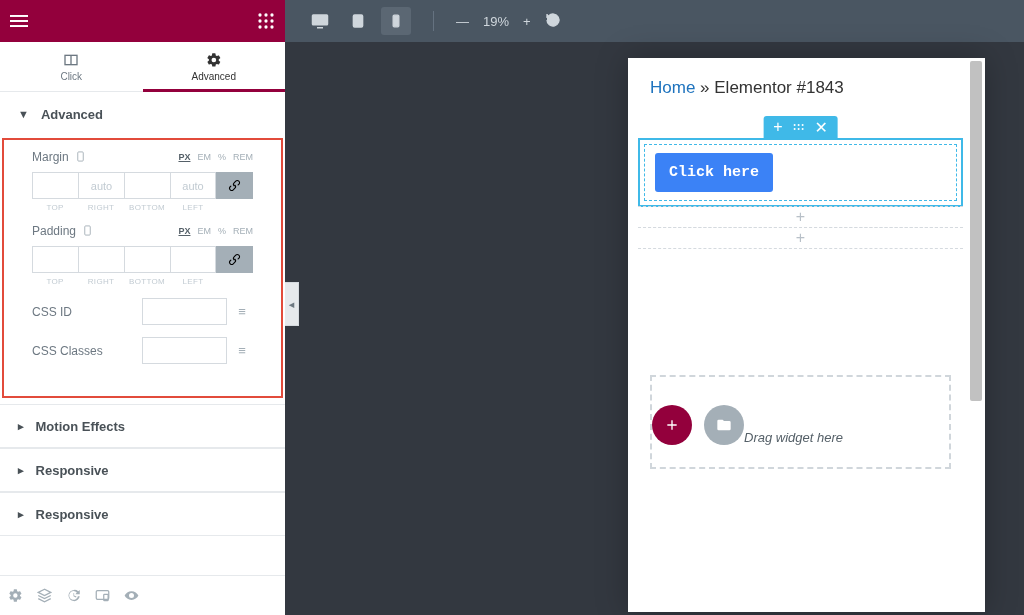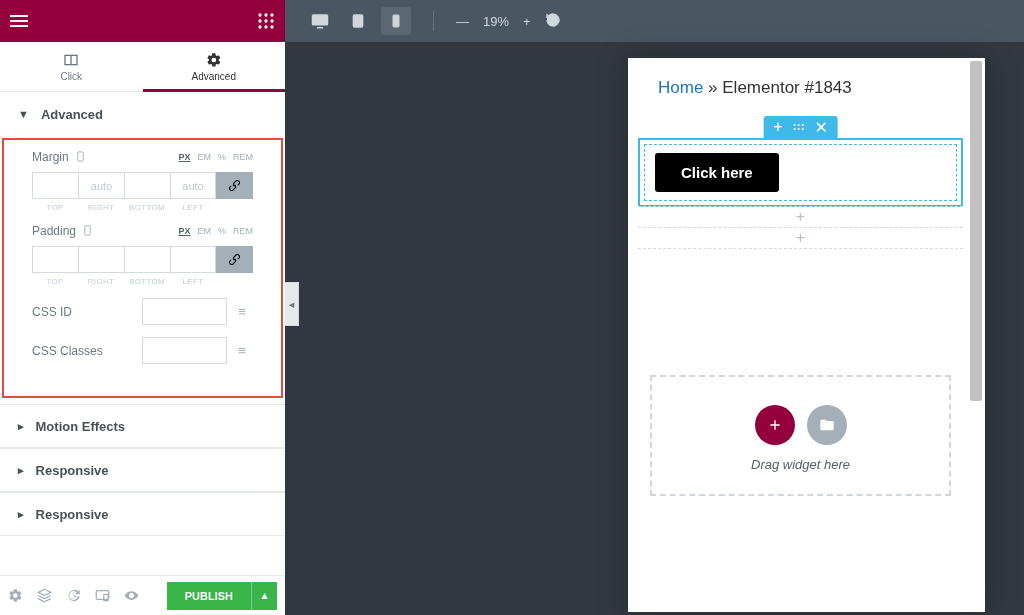--- a/index.html
+++ b/index.html
@@ -51,29 +51,29 @@
 .dev-btn.active{ background:#5b6773;}
 .topbar .vline{ width:1px; height:20px; background:#657280; margin:0 6px;}
 .zoom-ctl{ display:flex; align-items:center; gap:14px;}
 .zoom-ctl span, .zoom-ctl .zb{ cursor:pointer;}
 .canvas { position:absolute; left:285px; right:0; top:42px; bottom:0; background:#333840; }
 .collapse-tab{ position:absolute; left:285px; top:282px; width:14px; height:44px; background:#e6e9ec; display:flex; align-items:center; justify-content:center; cursor:pointer; border:1px solid #d5dadf; border-left:none; font-size:11px; color:#6d7882;}
 .phone-frame{ position:absolute; left:628px; top:58px; width:357px; height:554px; background:#fff; box-shadow:0 0 30px rgba(0,0,0,.25);}
 .phone-scroll{ position:absolute; right:3px; top:3px; bottom:3px; width:12px; }
 .phone-scroll .thumb{ position:absolute; top:0; right:0; width:12px; height:340px; background:#c1c1c1; border-radius:2px;}
 .phone-inner{ position:absolute; left:10px; right:22px; top:14px; bottom:14px;}
-.crumb{ font-size:17px; color:#333; margin:6px 20px 18px;}
+.crumb{ font-size:17px; color:#333; margin:6px 12px 18px;}
 .crumb a{ color:#1e73be; text-decoration:none;}
 .sec-handle{ position:relative; height:22px;}
 .sec-handle .tab-bar{ position:absolute; left:50%; transform:translateX(-50%); top:0; height:22px; background:#3fb9e8; border-radius:3px 3px 0 0; padding:0 10px; display:flex; align-items:center; gap:10px; color:#fff;}
 .sec-box{ border:2px solid #3fb9e8; padding:4px;}
 .sec-inner{ border:1px dashed #3fb9e8; padding:8px 10px;}
-.btn-green{ background:#000000; color:#fff; font-size:15px; font-weight:600; padding:11px 26px; border:none; border-radius:3px; display:inline-block; cursor:pointer;}
+.btn-green{ background:#3b82f6; color:#fff; font-size:15px; font-weight:600; padding:11px 14px; border:none; border-radius:3px; display:inline-block; cursor:pointer;font-family:Liberation Mono, monospace;}
 .add-line{ border-top:1px dashed #d5dadf; border-bottom:1px dashed #d5dadf; height:22px; display:flex; align-items:center; justify-content:center; color:#b8c0c8; cursor:pointer; margin-top:-1px;}
-.drop-zone{ margin:126px 12px 0; border:2px dashed #d0d6db; display:flex; flex-direction:column; align-items:center; padding:28px 0 22px; gap:12px;}
+.drop-zone{ margin:126px 12px 0; border:2px dashed #d0d6db; display:flex; align-items:flex-end; padding:28px 0 22px; }
 .drop-zone .circles{ display:flex; gap:12px;}
 .circ{ width:40px; height:40px; border-radius:50%; display:flex; align-items:center; justify-content:center; color:#fff; cursor:pointer;}
 .circ.red{ background:#93003c;}
 .circ.gray{ background:#a4afb7;}
 .drop-zone .hint{ font-size:13px; color:#556068; font-style:italic;}
 svg{ fill:currentColor;}
 </style>
 </head>
 <body>
 
@@ -241,24 +241,20 @@
         <svg viewBox="0 0 24 24">
           <rect x="2" y="4" width="20" height="14" rx="2" fill="none" stroke="currentColor" stroke-width="2"></rect>
           <rect x="14" y="10" width="7" height="10" rx="1" fill="none" stroke="currentColor" stroke-width="2"></rect>
         </svg>
       </span>
     <span class="ft-ico">
         <svg viewBox="0 0 24 24">
           <path d="M12 5C7 5 2.73 8.11 1 12c1.73 3.89 6 7 11 7s9.27-3.11 11-7c-1.73-3.89-6-7-11-7Zm0 11a4 4 0 1 1 4-4 4 4 0 0 1-4 4Z"></path>
         </svg>
       </span>
-    <button class="publish-btn">
-      <span class="main">PUBLISH</span>
-      <span class="dd">▴</span>
-    </button>
   </div>
 </div>
 
 <div class="topbar">
   <div class="dev-set">
     <div class="dev-btn">
         <svg width="18" height="18" viewBox="0 0 24 24" fill="none" stroke="currentColor" stroke-width="2">
           <rect x="2" y="4" width="20" height="13" rx="1"></rect>
           <line x1="8" y1="21" x2="16" y2="21"></line>
         </svg>

